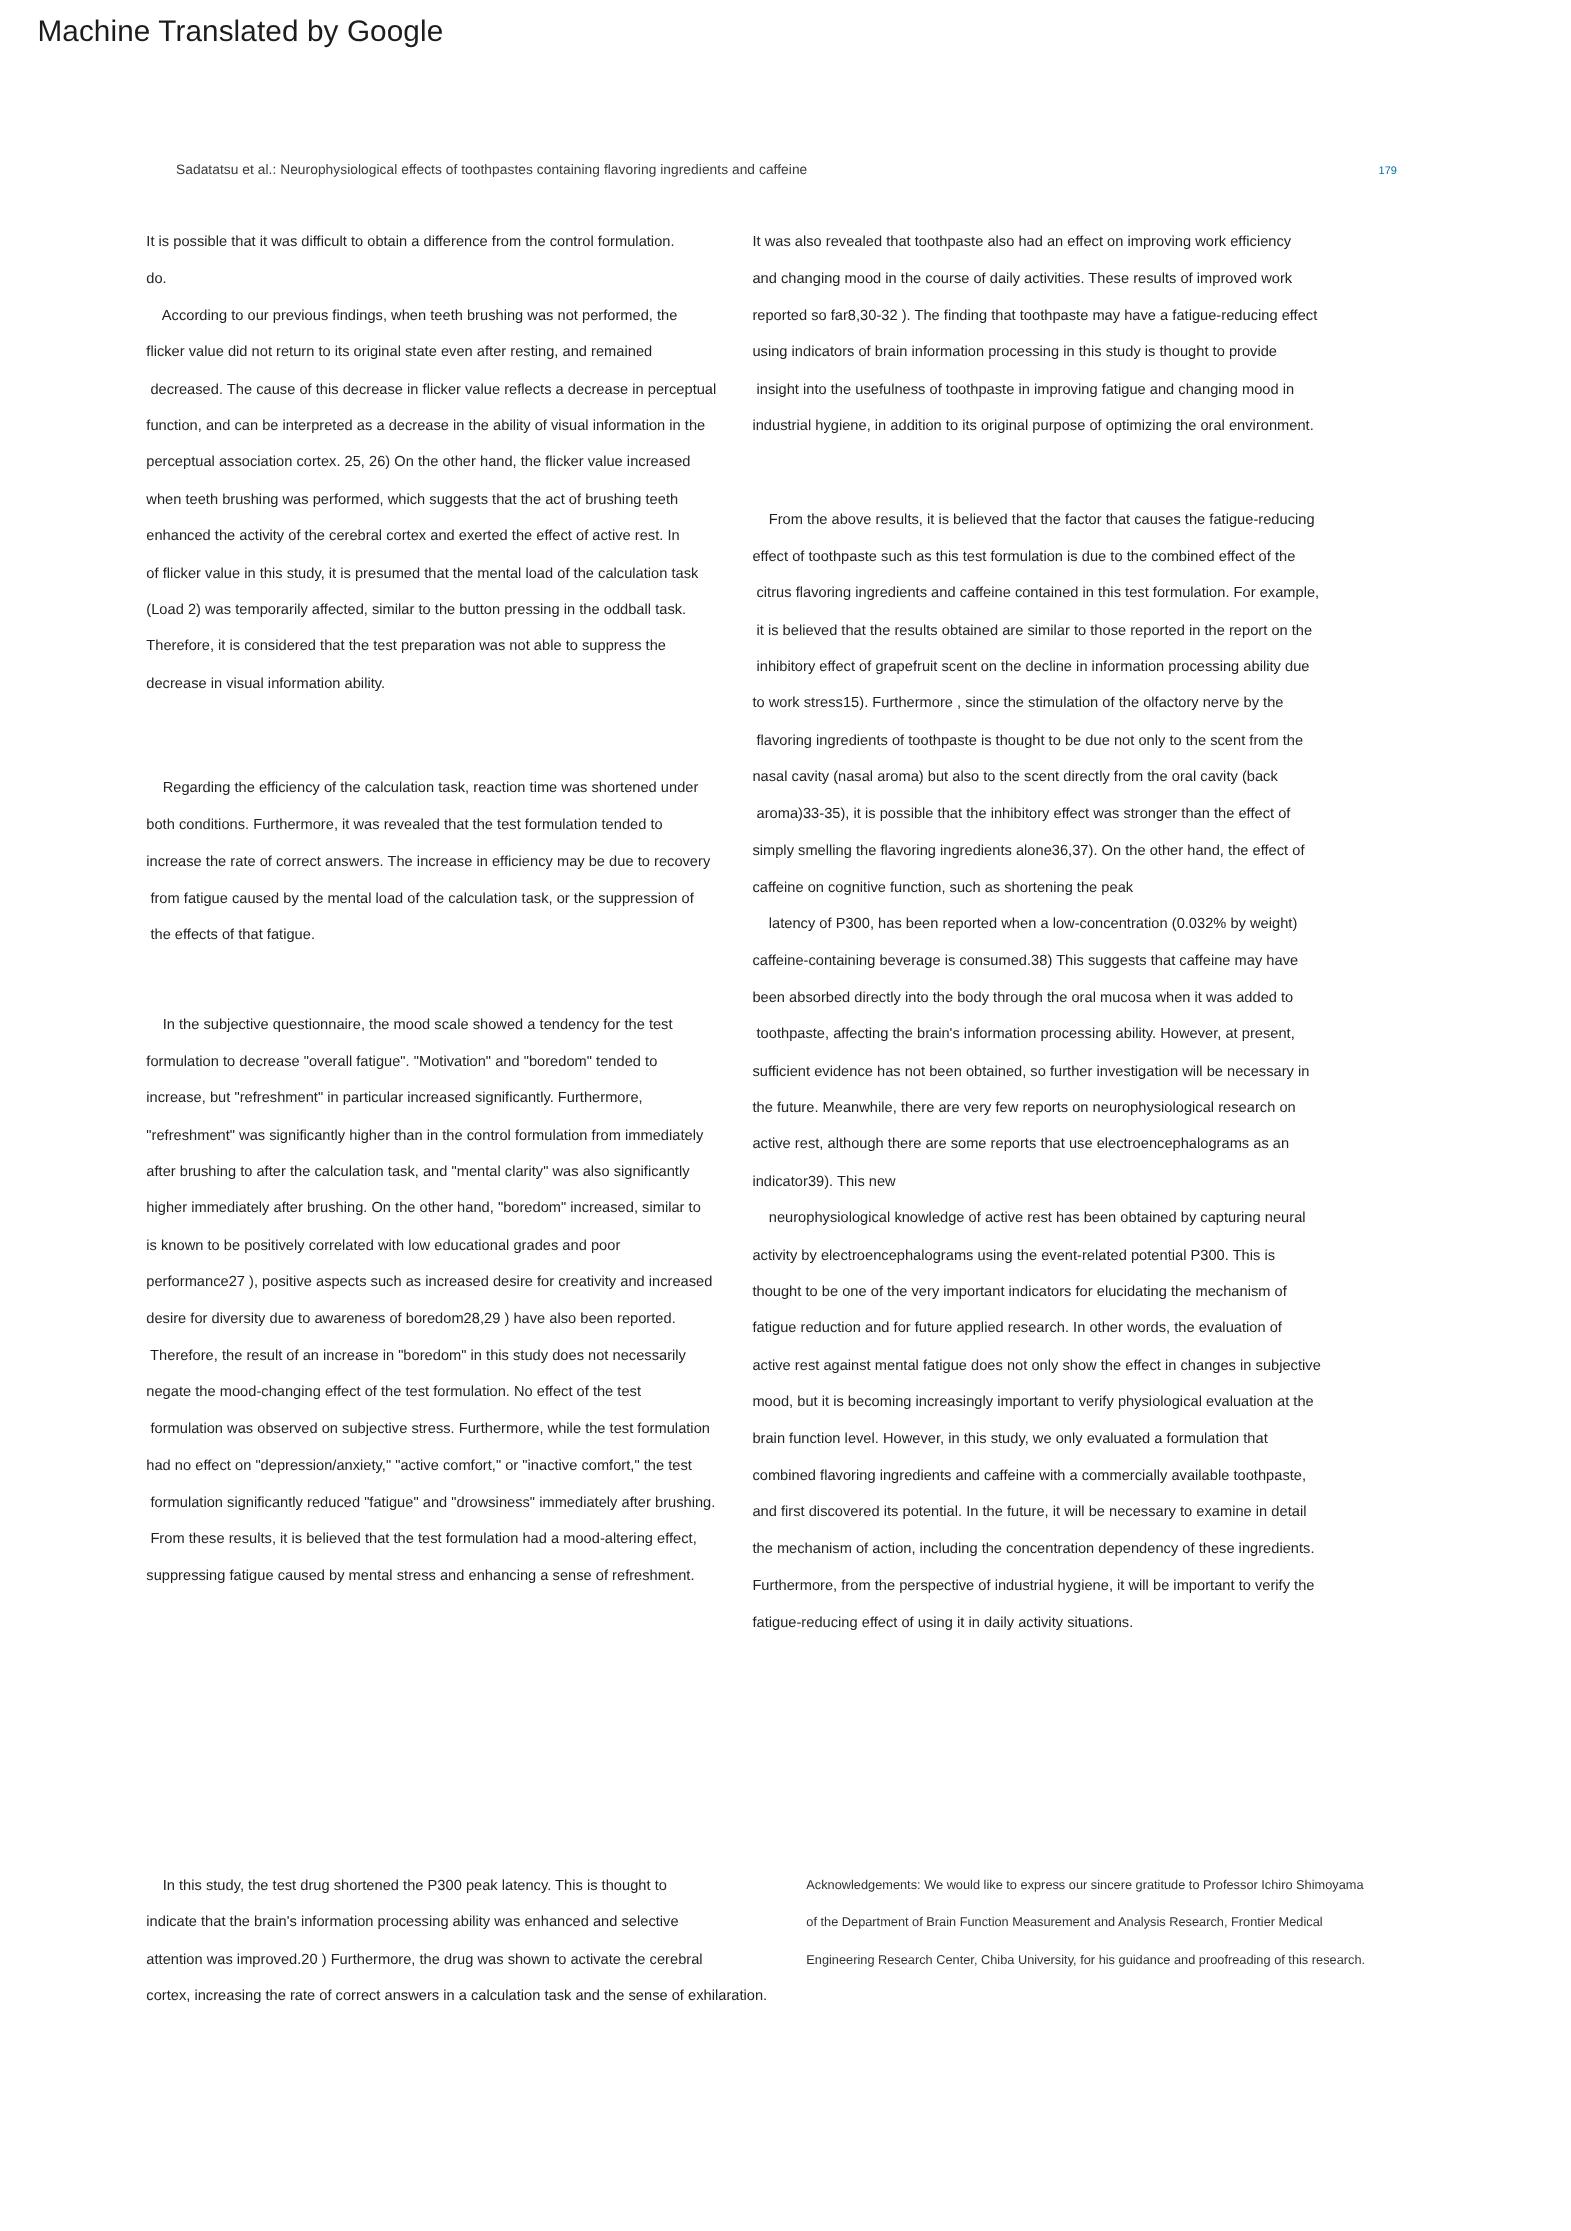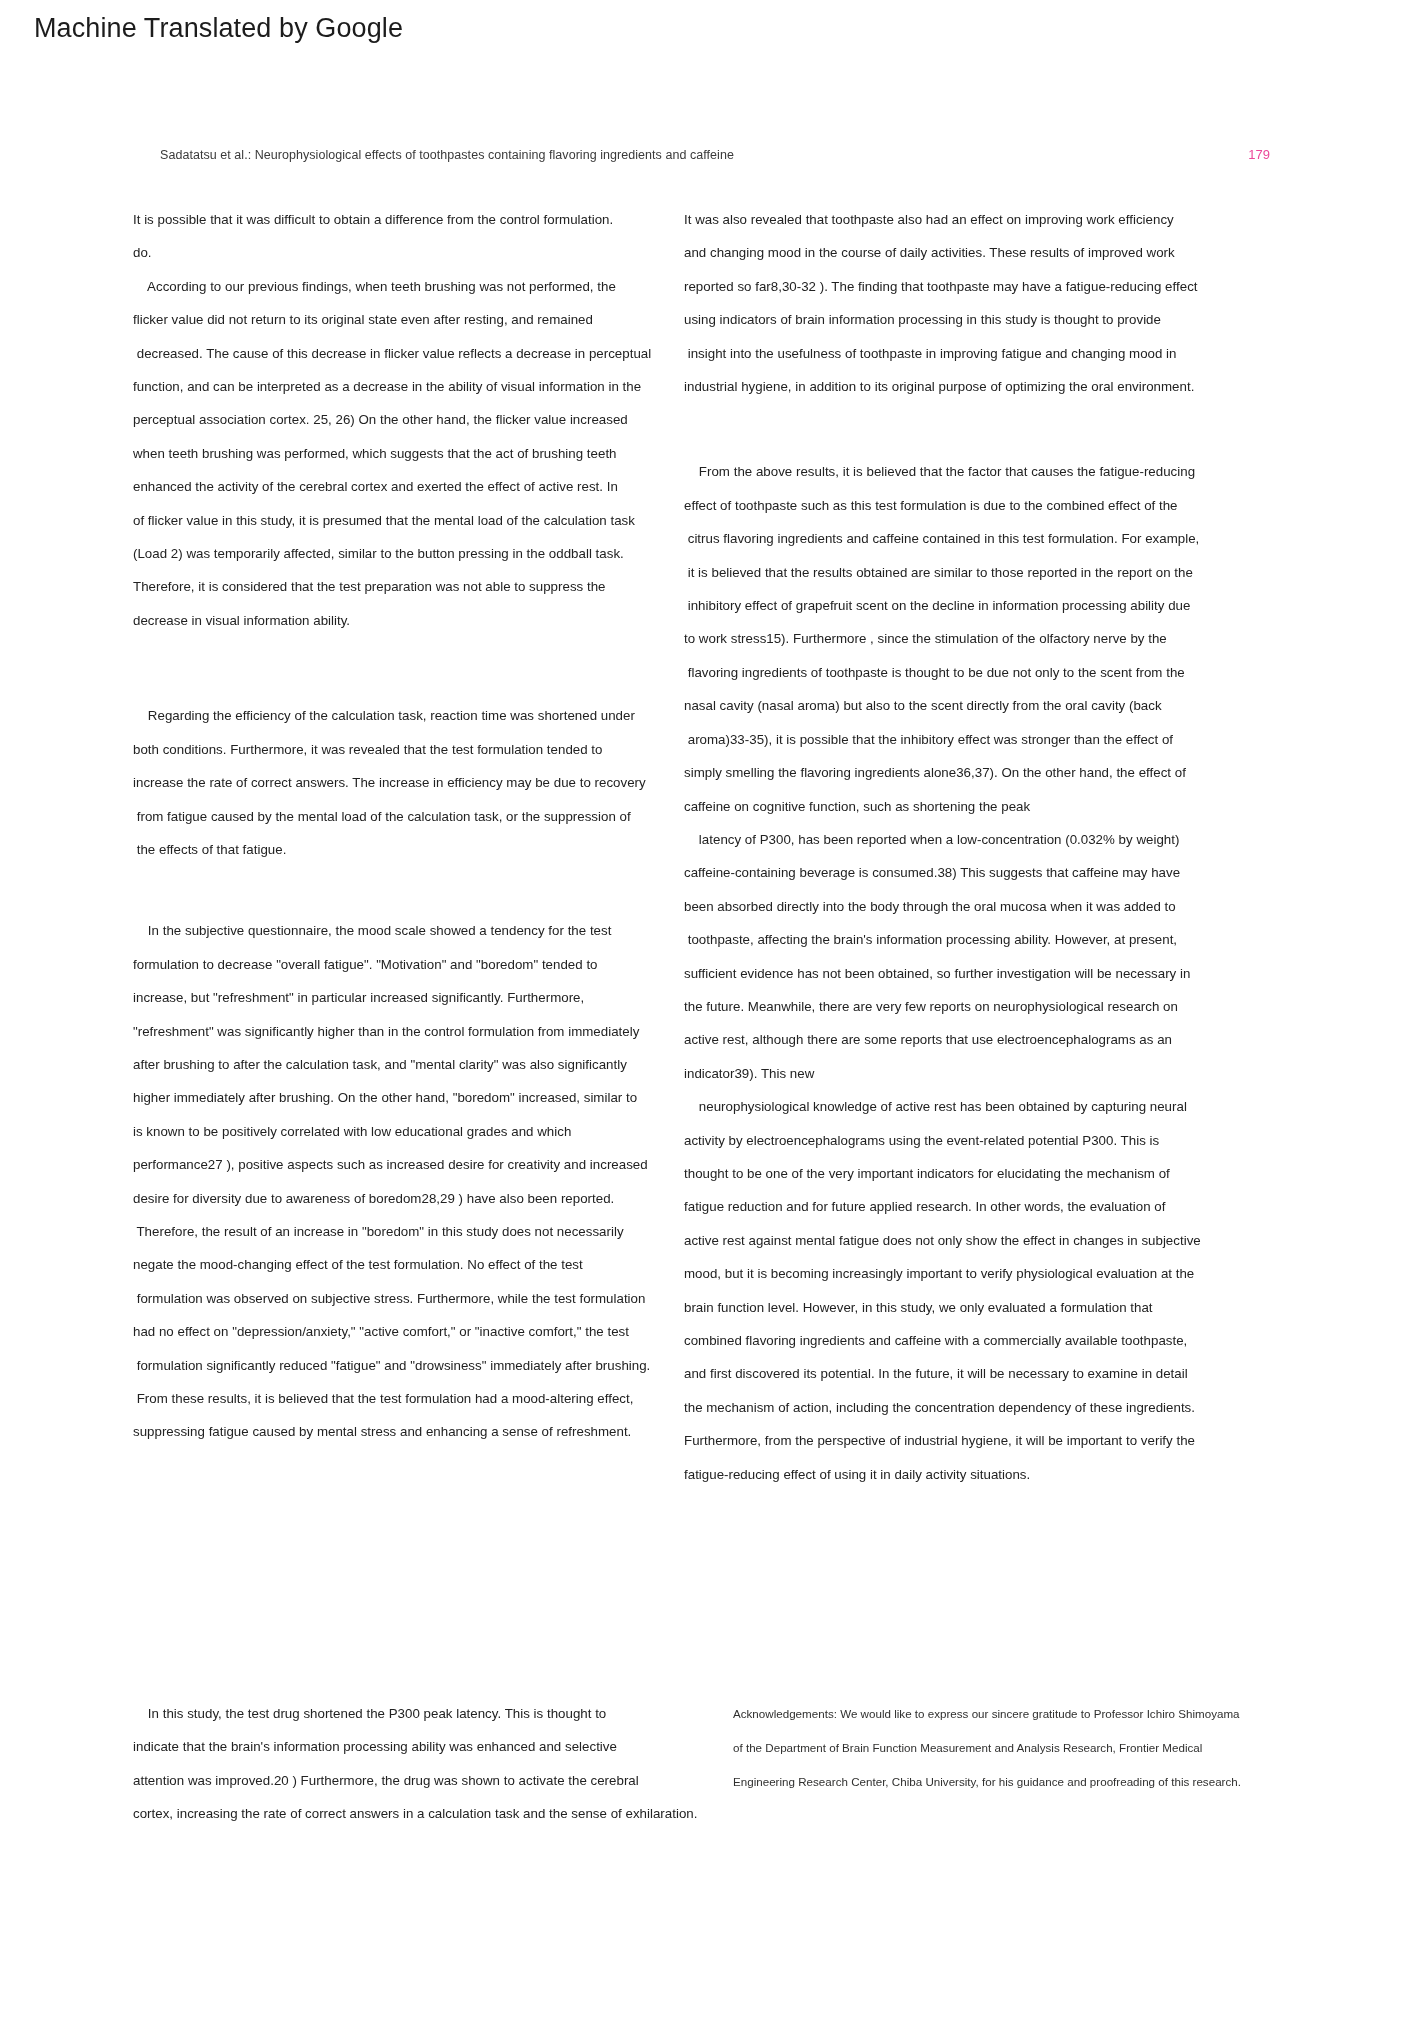--- a/index.html
+++ b/index.html
@@ -42,21 +42,21 @@
     width: 1110px;
     display: flex;
     align-items: baseline;
     justify-content: space-between;
     font-size: 12.5px;
     color: #3a3a3a;
     letter-spacing: 0.05px;
     gap: 18px;
   }
   .running-head .rh-title { white-space: nowrap; }
-  .running-head .rh-page { font-size: 13px; color: #ec4899; }
+  .running-head .rh-page { font-size: 10px; color: #0369a1; }
 
   
   .columns {
     position: absolute;
     left: 133px;
     top: 203px;
     width: 1162px;
     display: flex;
   }
   .col { width: 551px; }
@@ -146,21 +146,21 @@
           <span class="ln"> from fatigue caused by the mental load of the calculation task, or the suppression of</span>
           <span class="ln"> the effects of that fatigue.</span>
         </p>
         <p class="para p4">
           <span class="ln">    In the subjective questionnaire, the mood scale showed a tendency for the test</span>
           <span class="ln">formulation to decrease "overall fatigue". "Motivation" and "boredom" tended to</span>
           <span class="ln">increase, but "refreshment" in particular increased significantly. Furthermore,</span>
           <span class="ln">"refreshment" was significantly higher than in the control formulation from immediately</span>
           <span class="ln">after brushing to after the calculation task, and "mental clarity" was also significantly</span>
           <span class="ln">higher immediately after brushing. On the other hand, "boredom" increased, similar to</span>
-          <span class="ln">is known to be positively correlated with low educational grades and which</span>
+          <span class="ln">is known to be positively correlated with low educational grades and poor</span>
           <span class="ln">performance27 ), positive aspects such as increased desire for creativity and increased</span>
           <span class="ln">desire for diversity due to awareness of boredom28,29 ) have also been reported.</span>
           <span class="ln"> Therefore, the result of an increase in "boredom" in this study does not necessarily</span>
           <span class="ln">negate the mood-changing effect of the test formulation. No effect of the test</span>
           <span class="ln"> formulation was observed on subjective stress. Furthermore, while the test formulation</span>
           <span class="ln">had no effect on "depression/anxiety," "active comfort," or "inactive comfort," the test</span>
           <span class="ln"> formulation significantly reduced "fatigue" and "drowsiness" immediately after brushing.</span>
           <span class="ln"> From these results, it is believed that the test formulation had a mood-altering effect,</span>
           <span class="ln">suppressing fatigue caused by mental stress and enhancing a sense of refreshment.</span>
         </p>

